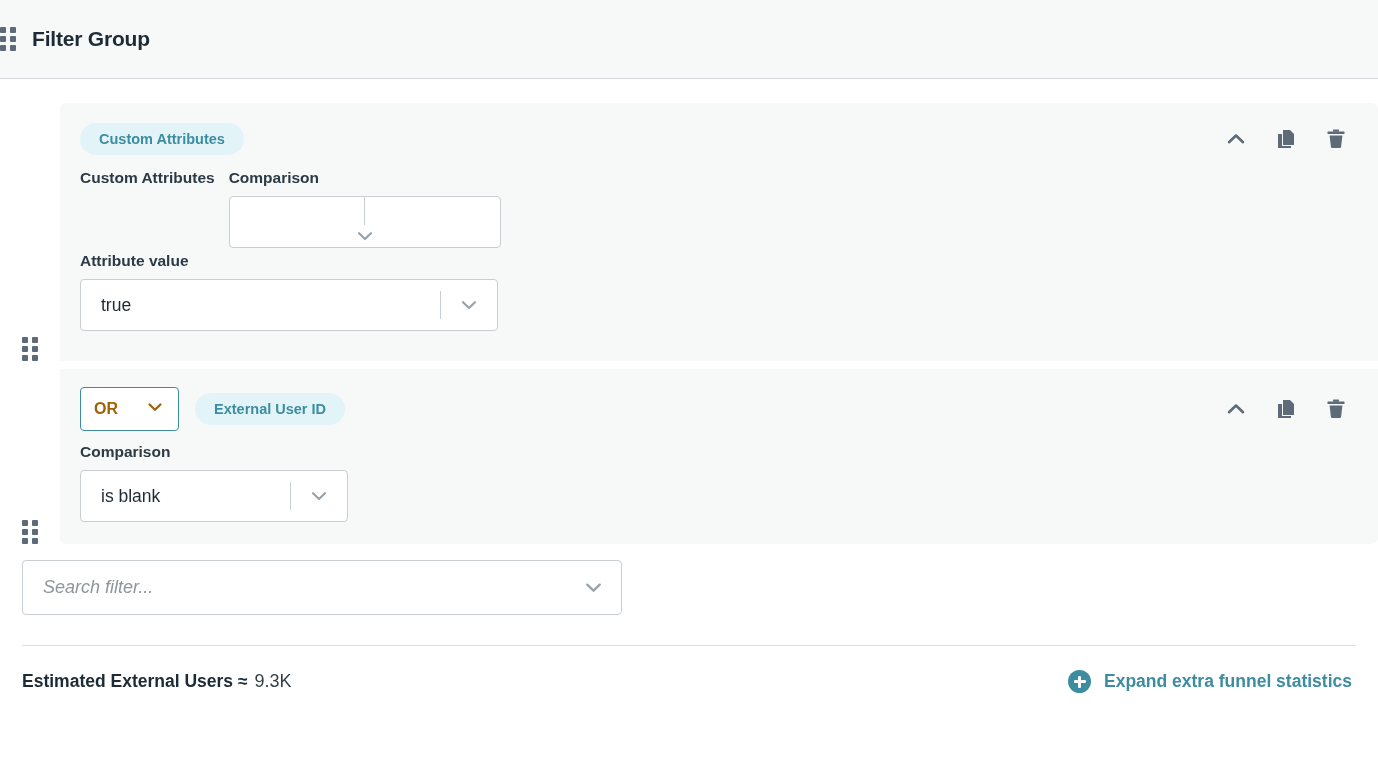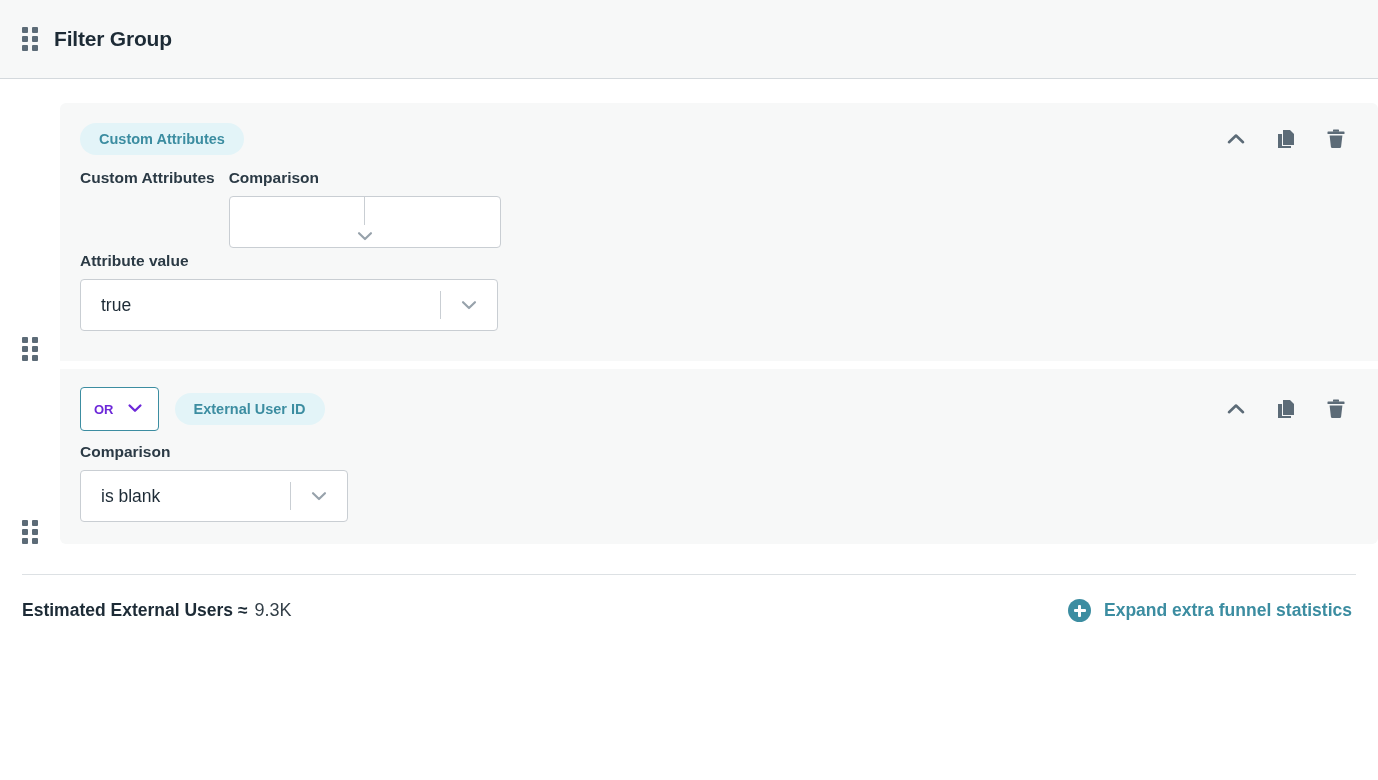--- a/index.html
+++ b/index.html
@@ -13,21 +13,20 @@
     overflow: hidden;
   }
 
   
   .header {
     height: 79px;
     background: #f7f8f8;
     border-bottom: 1px solid #d4d9dd;
     display: flex;
     align-items: center;
-    padding-left: 22px;
   }
   .header-title {
     font-size: 21px;
     font-weight: bold;
     color: #1d2b36;
     letter-spacing: -0.2px;
     margin-left: 16px;
   }
 
   
@@ -103,23 +102,23 @@
   }
 
   .or-select {
     border: 1px solid #3c8da1;
     background: #ffffff;
     border-radius: 4px;
     height: 44px;
     padding: 0 13px;
     display: flex;
     align-items: center;
-    gap: 11px;
-    color: #6d28d9;
-    font-size: 13px;
+    gap: 27px;
+    color: #a16207;
+    font-size: 16px;
     font-weight: bold;
     cursor: pointer;
     margin-right: 16px;
   }
 
   .card-actions {
     margin-left: auto;
     display: flex;
     align-items: center;
     gap: 22px;
@@ -414,20 +413,30 @@
           <span class="caret">
             <svg width="22" height="22" viewBox="0 0 24 24">
               <path d="M5.5 9 L12 15.3 L18.5 9" fill="none" stroke="currentColor" stroke-width="2.4" stroke-linecap="round" stroke-linejoin="round"></path>
             </svg>
           </span>
         </div>
       </div>
     </div>
   </div>
 
+  <div class="search-wrap">
+    <div class="search-box">
+      <span class="ph">Search filter...</span>
+      <span class="caret">
+        <svg width="23" height="23" viewBox="0 0 24 24">
+          <path d="M5.5 9 L12 15.3 L18.5 9" fill="none" stroke="currentColor" stroke-width="2.4" stroke-linecap="round" stroke-linejoin="round"></path>
+        </svg>
+      </span>
+    </div>
+  </div>
 
   <div class="footer-divider"></div>
   <div class="footer">
     <span class="est-text">Estimated External Users ≈</span>
     <span class="est-value">9.3K</span>
 
     <button class="expand-link">
       <span class="plus-circle"></span>
       <span>Expand extra funnel statistics</span>
     </button>

